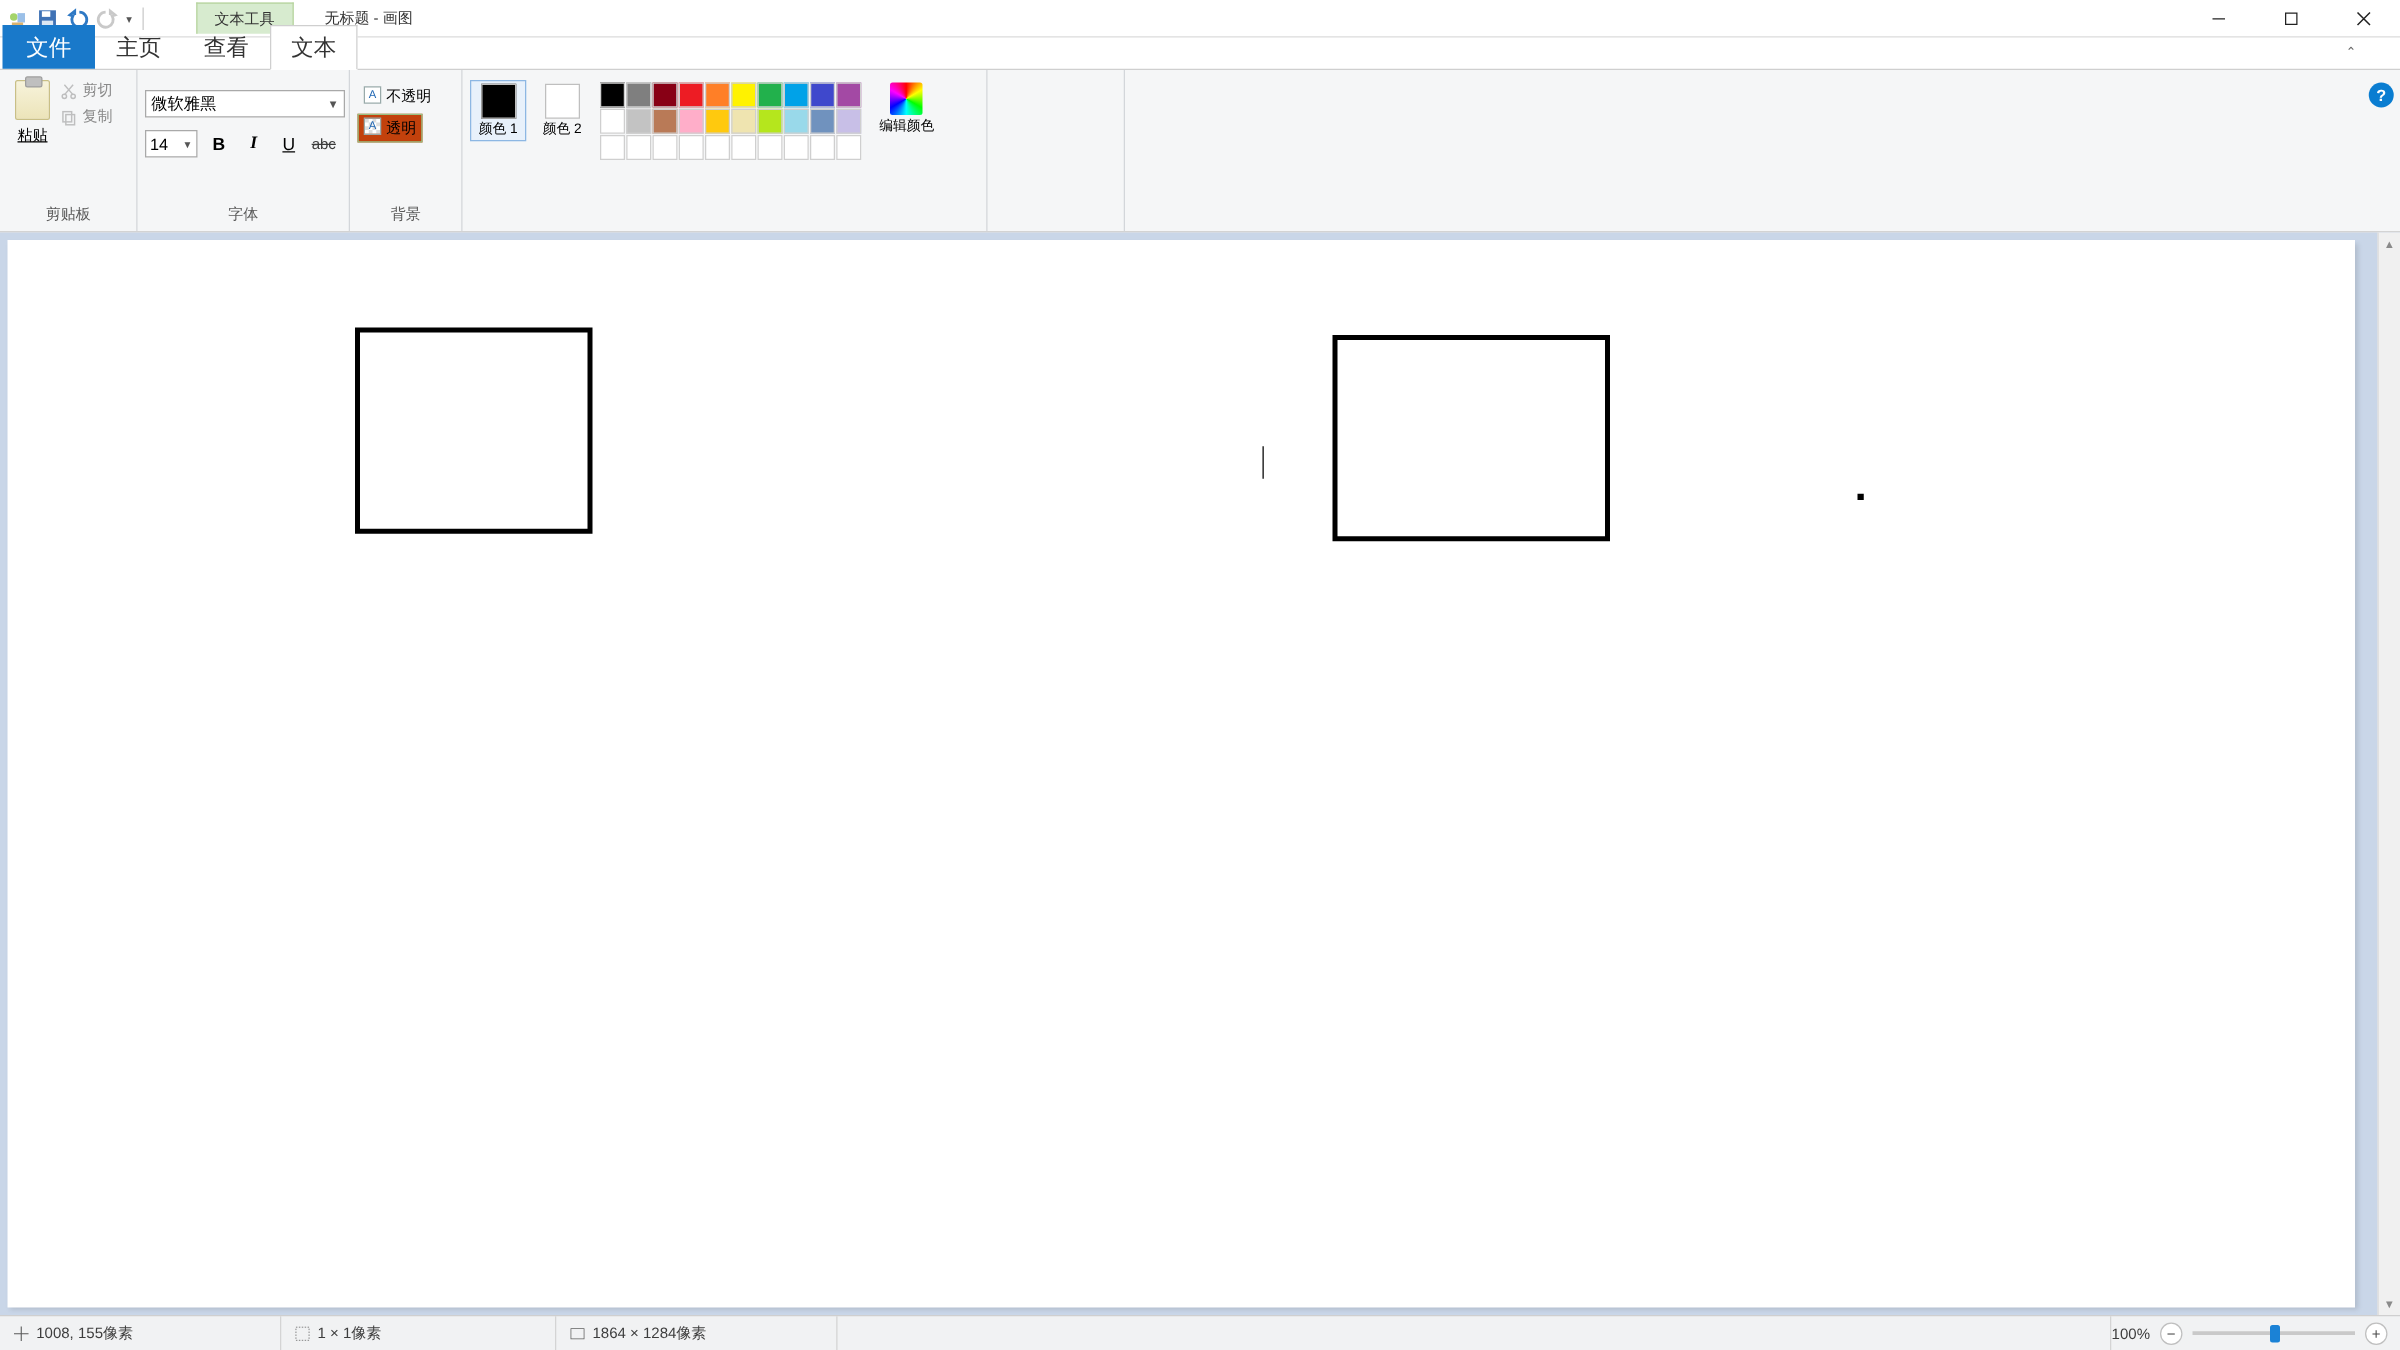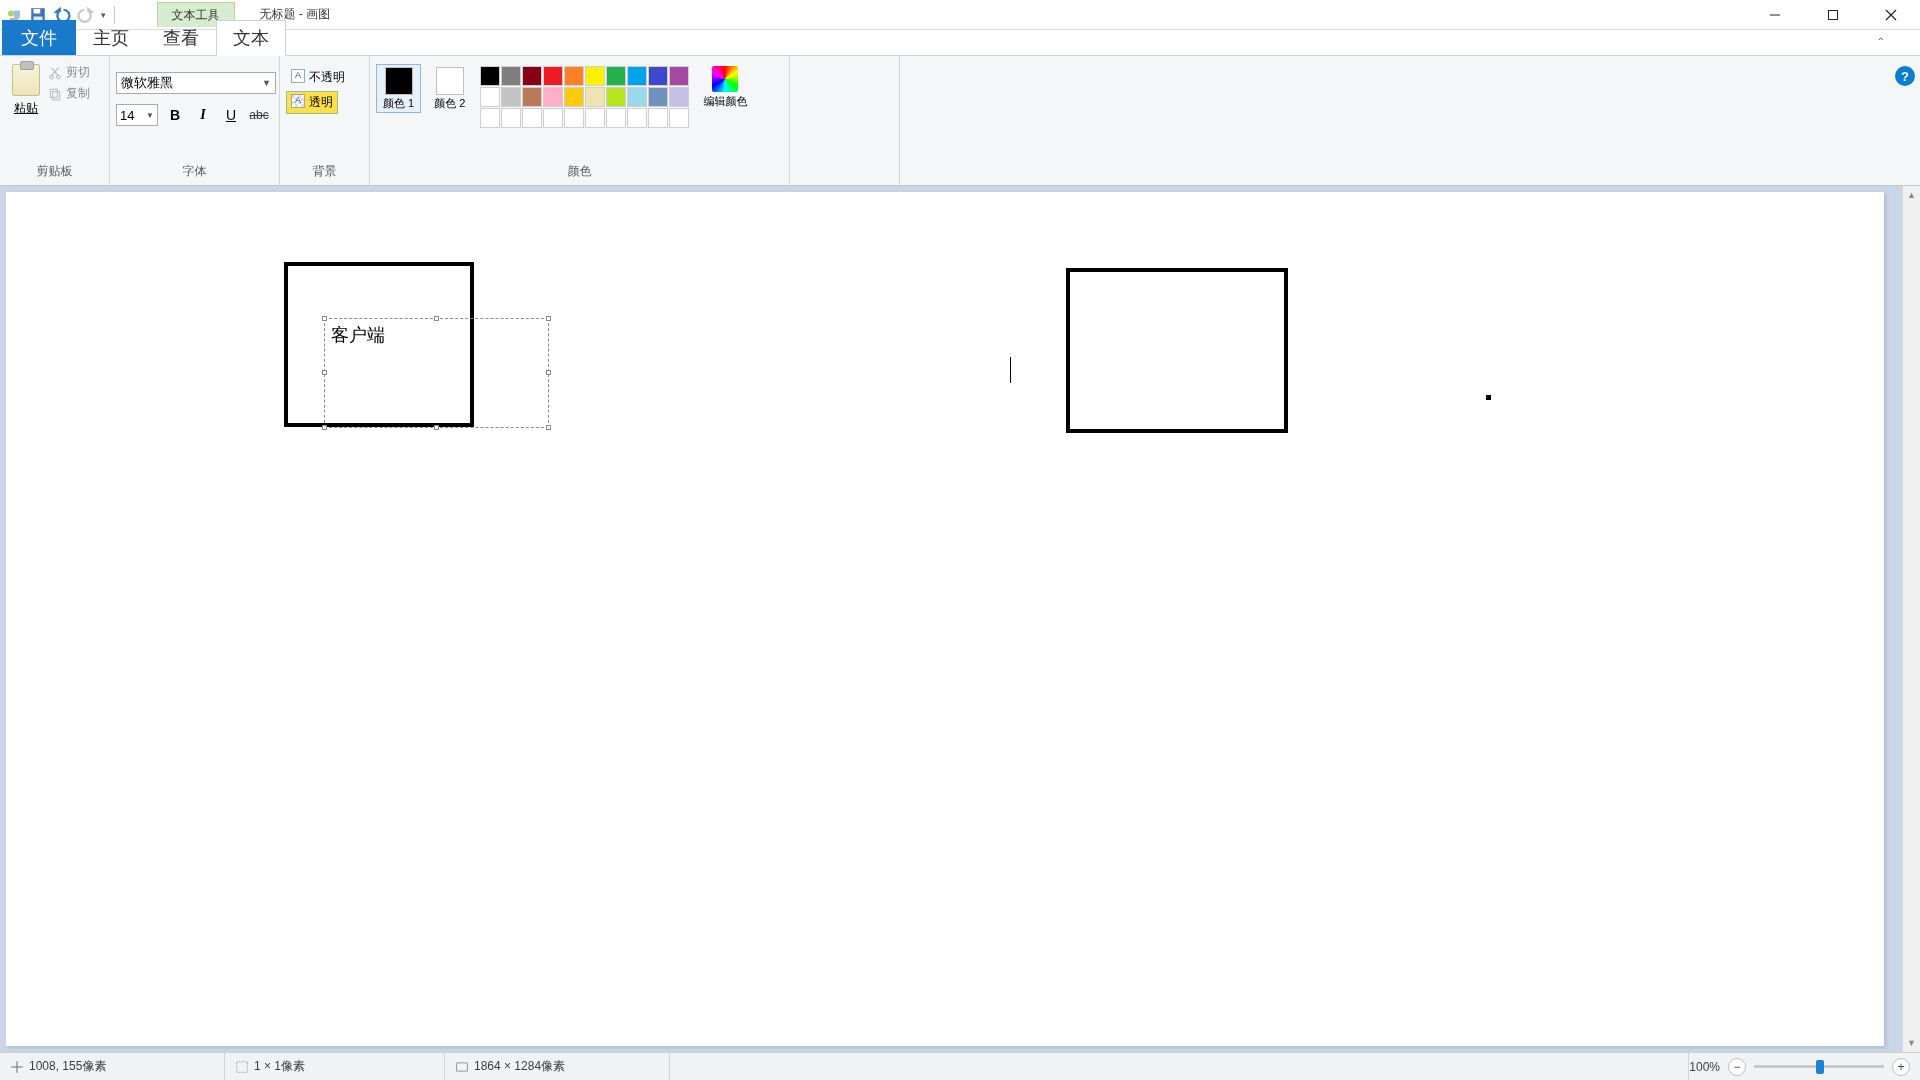--- a/index.html
+++ b/index.html
@@ -50,21 +50,21 @@
 .style-btn { width:22px; height:22px; display:flex; align-items:center; justify-content:center; font-size:14px; }
 .bold { font-weight:bold; }
 .italic { font-style:italic; font-family: 'Times New Roman', serif; font-weight: bold;}
 .underline { text-decoration: underline; }
 .strike { font-size:12px; color:#3a3a3a; }
 
 
 .bggrp { width: 90px; }
 .bg-body { flex-direction: column; gap: 2px; padding-top: 6px; }
 .bg-btn { display:flex; align-items:flex-start; gap:4px; padding:2px 4px; border:1px solid transparent; font-size:12px;}
-.bg-btn.sel { background:#fde047; border:1px solid #98c183; }
+.bg-btn.sel { background:#c2410c; border:1px solid #98c183; }
 .bg-btn .sw { width:14px; height:14px; border:1px solid #9aa; display:inline-block; position:relative;}
 .bg-btn .sw.a { background:#fff; }
 .bg-btn .sw.a:after{content:"A"; position:absolute; font-size:9px; left:3px; top:0; color:#1f66b3;}
 
 
 .colgrp { width: 420px; }
 .col-body { align-items:flex-start; gap:6px; padding-top:4px;}
 .color-big { display:flex; flex-direction:column; align-items:center; padding:2px 6px; border:1px solid transparent;}
 .color-big.sel { border:1px solid #8db7e3; background:#e8f1fb; }
 .color-big .sw { width:28px; height:28px; border:1px solid #bfbfbf;}
@@ -283,45 +283,33 @@
             <div class="pal-cell" style="background: rgb(255, 255, 255);"></div>
             <div class="pal-cell" style="background: rgb(255, 255, 255);"></div>
             <div class="pal-cell" style="background: rgb(255, 255, 255);"></div>
           </div>
         </div>
       <div class="editcol">
         <div class="ic"></div>
         <div class="lbl">编辑颜色</div>
       </div>
     </div>
-    <div class="group-label">颜色</div>
   </div>
 
   <div class="group" style="width:110px;">
     <div class="group-label">&nbsp;</div>
   </div>
 </div>
 
 <div class="workspace">
   <div class="canvas-wrap">
     <div class="canvas">
       <div class="rect rect1"></div>
       <div class="rect rect2"></div>
       <div class="dot"></div>
-      <div class="textbox">
-        <div class="txt">客户端</div>
-        <div class="handle h-nw"></div>
-        <div class="handle h-n"></div>
-        <div class="handle h-ne"></div>
-        <div class="handle h-w"></div>
-        <div class="handle h-e"></div>
-        <div class="handle h-sw"></div>
-        <div class="handle h-s"></div>
-        <div class="handle h-se"></div>
-      </div>
       <div class="text-cursor"></div>
     </div>
   </div>
 </div>
 <div class="scrollbar-v">
   <div class="arrow">▲</div>
   <div style="flex:1"></div>
   <div class="arrow" style="position:absolute;bottom:0;width:100%;">▼</div>
 </div>
 

